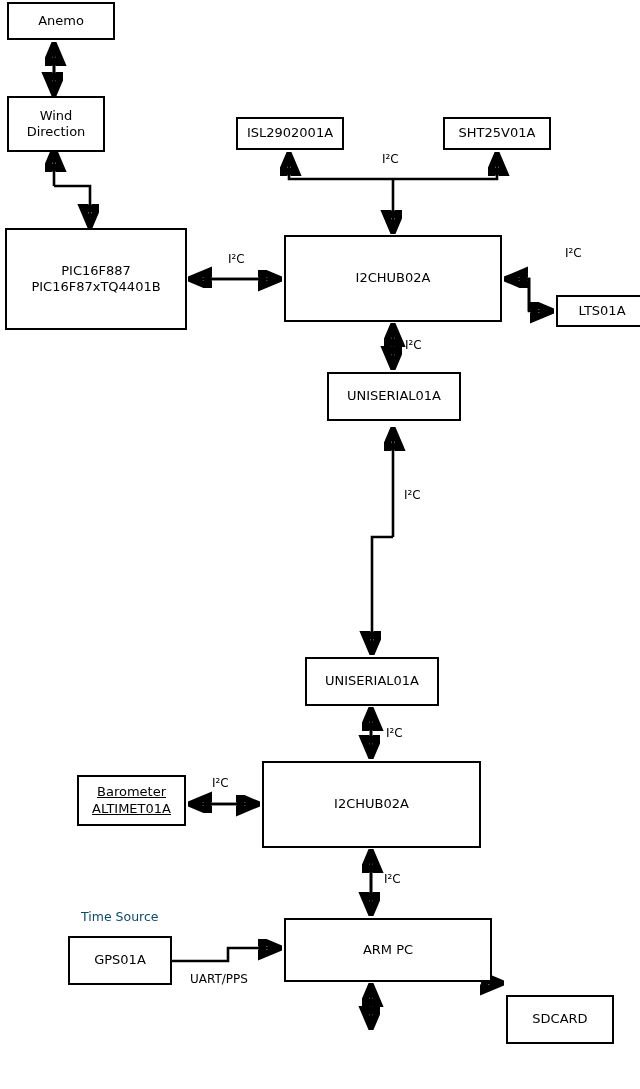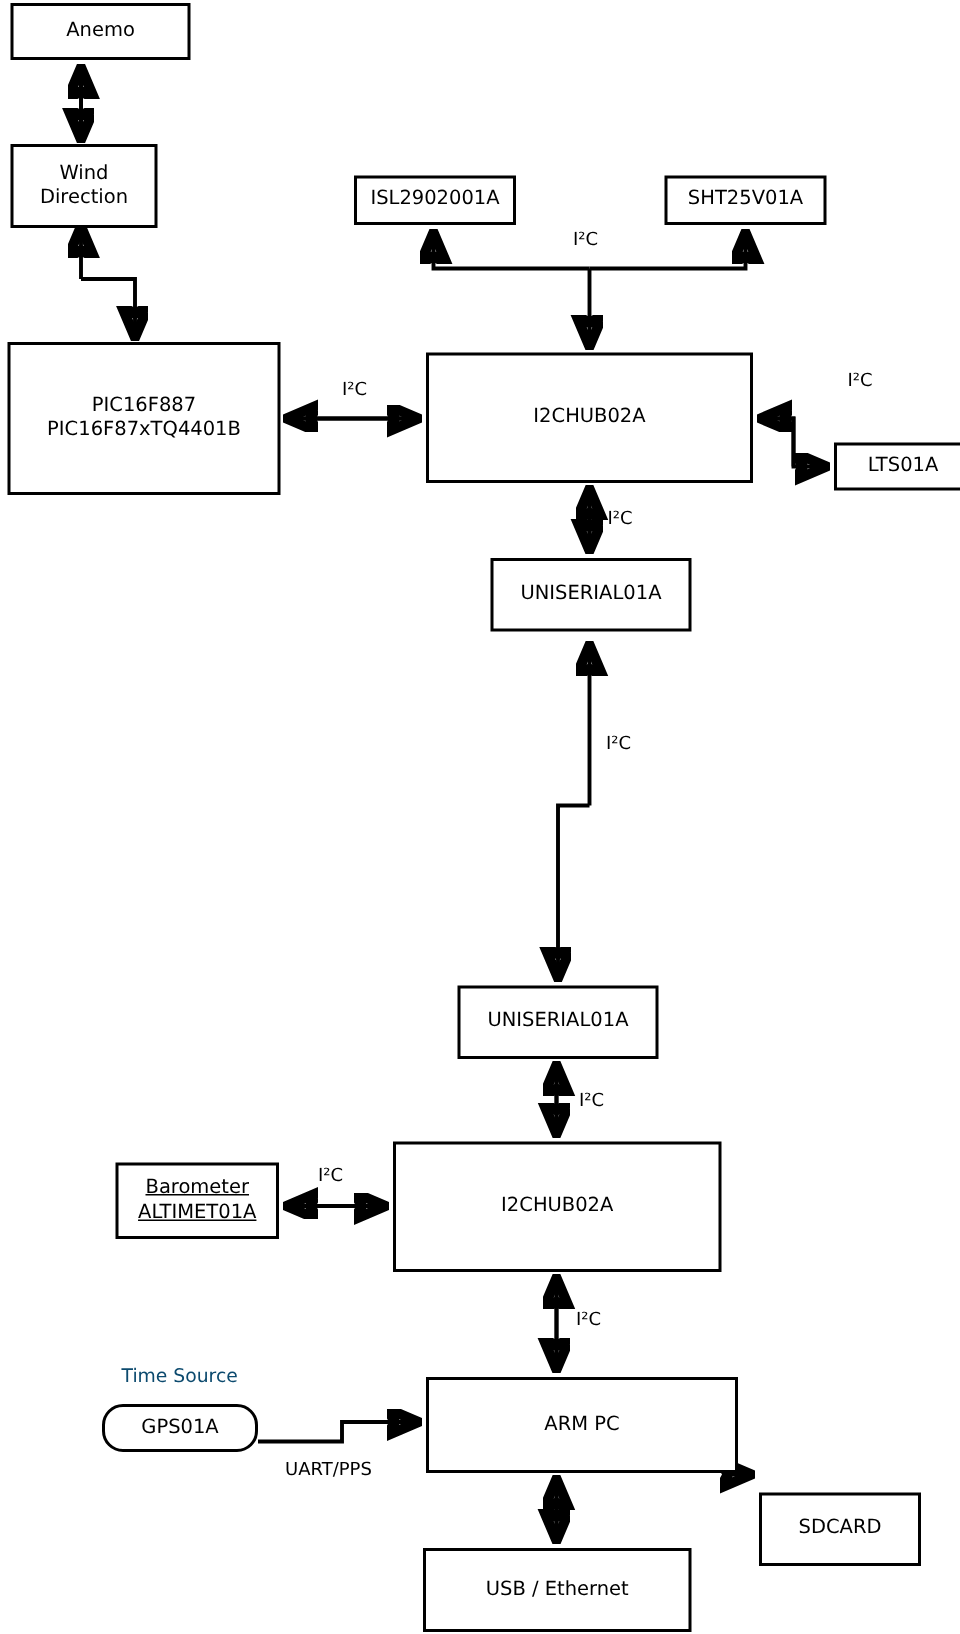--- a/index.html
+++ b/index.html
@@ -112,21 +112,21 @@
 
     <path d="M172,961 L228,961 L228,948 L278,948" marker-end="url(#arrow)"></path>
 
     <path d="M486,983 L486,948 L465,948" marker-end="url(#arrow)"></path>
     <path d="M465,948 L486,948 L486,983 L500,983" marker-end="url(#arrow)"></path>
 
     <line x1="371" y1="987" x2="371" y2="1026" marker-end="url(#arrow)"></line>
     <line x1="371" y1="1026" x2="371" y2="987" marker-end="url(#arrow)"></line>
   </svg>
 
-  <div class="node" style="left:7px; top:2px; width:120px; height:38px;">
+  <div class="node" style="left:7px; top:2px; width:108px; height:38px;">
     <span class="node-label">Anemo</span>
   </div>
 
   <div class="node" style="left:7px; top:96px; width:98px; height:56px;">
     <span class="node-label">Wind
 Direction</span>
   </div>
 
   <div class="node" style="left:5px; top:228px; width:182px; height:102px;">
     <span class="node-label">PIC16F887
@@ -159,35 +159,32 @@
 
   <div class="node" style="left:262px; top:761px; width:219px; height:87px;">
     <span class="node-label">I2CHUB02A</span>
   </div>
 
   <div class="node" style="left:77px; top:775px; width:109px; height:51px;text-decoration:underline;">
     <span class="node-label">Barometer
 ALTIMET01A</span>
   </div>
 
-  <div class="node" style="left:68px; top:936px; width:104px; height:32px;border-radius:14px;">
+  <div class="node" style="left:68px; top:936px; width:104px; height:49px;">
     <span class="node-label">GPS01A</span>
   </div>
 
   <div class="node" style="left:284px; top:918px; width:208px; height:64px;">
     <span class="node-label">ARM PC</span>
   </div>
 
   <div class="node" style="left:506px; top:995px; width:108px; height:49px;">
     <span class="node-label">SDCARD</span>
   </div>
 
-  <div class="node" style="left:282px; top:1032px; width:179px; height:56px;">
-    <span class="node-label">USB / Ethernet</span>
-  </div>
 
   <div class="edge-label" style="left:382px; top:153px;">I²C</div>
 
   <div class="edge-label" style="left:228px; top:253px;">I²C</div>
 
   <div class="edge-label" style="left:565px; top:247px;">I²C</div>
 
   <div class="edge-label" style="left:405px; top:339px;">I²C</div>
 
   <div class="edge-label" style="left:404px; top:489px;">I²C</div>

